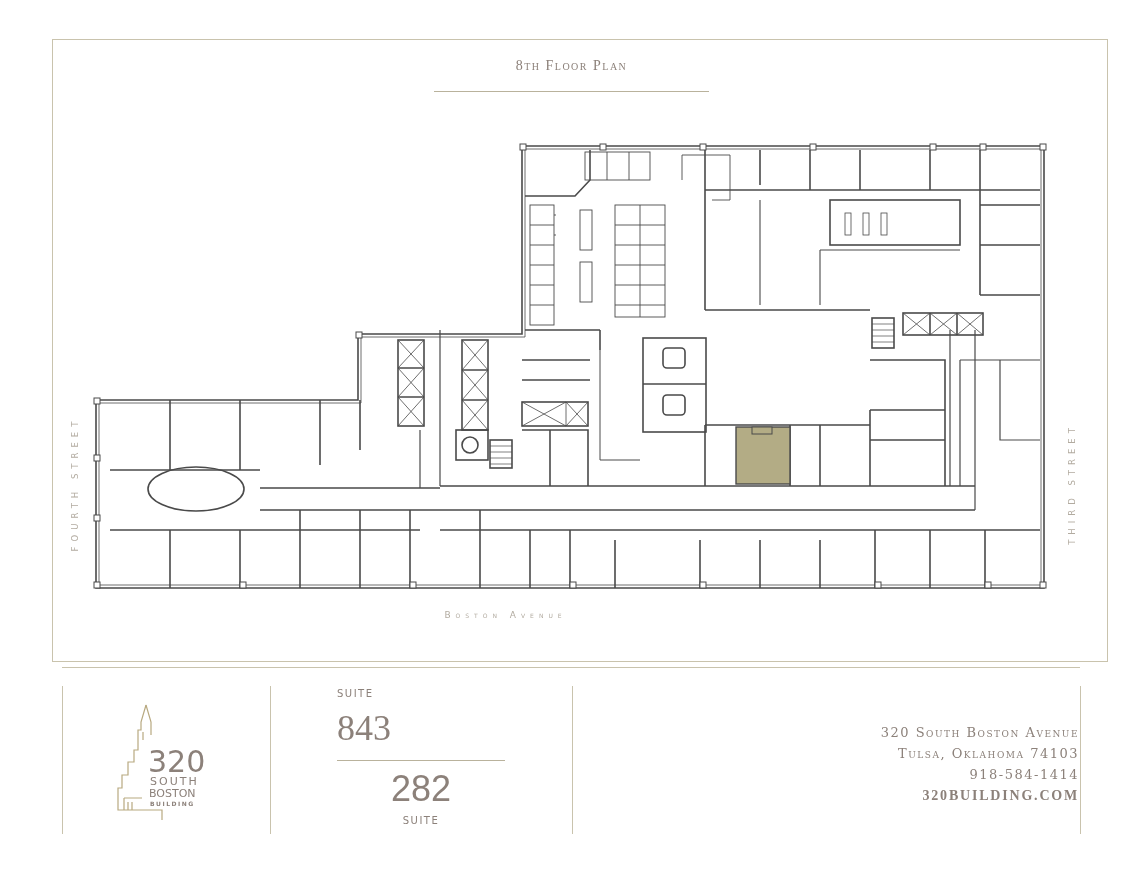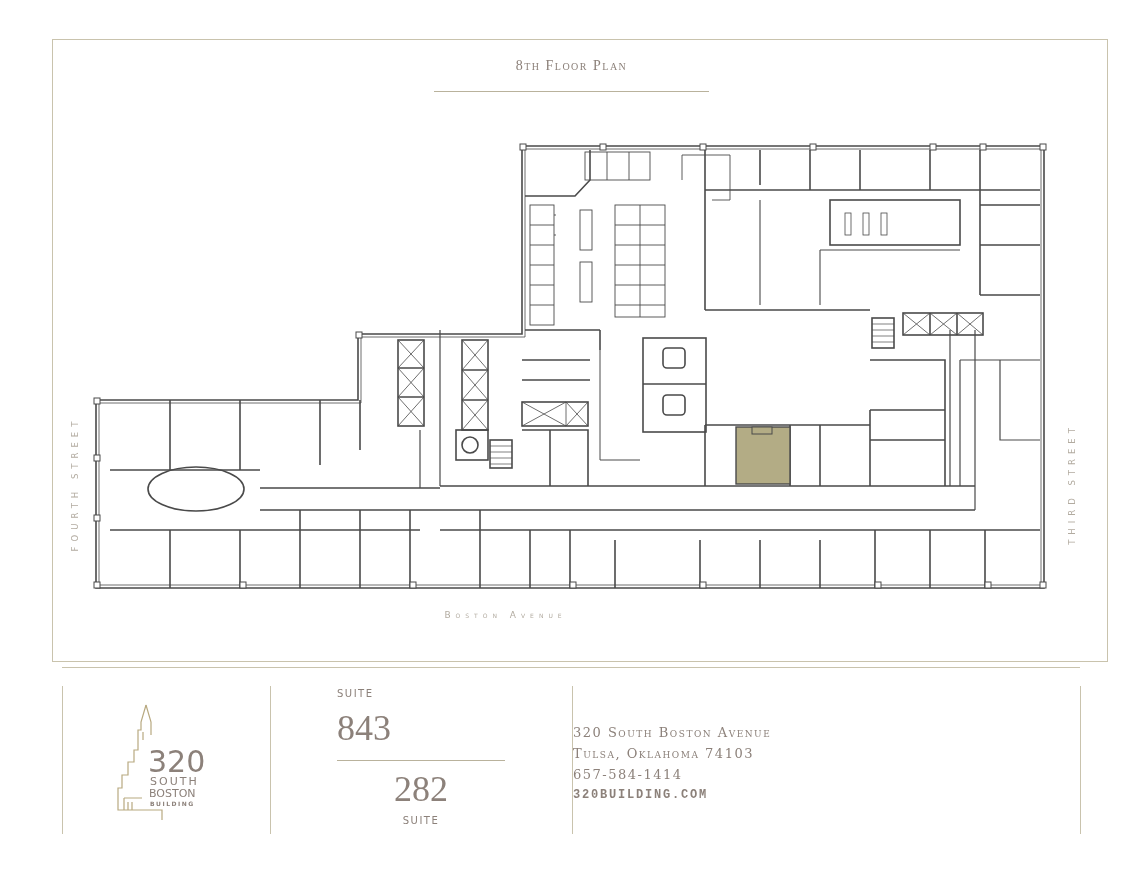--- a/index.html
+++ b/index.html
@@ -11,25 +11,25 @@
     .street-left { left: 75px; top: 484px; transform: translate(-50%, -50%) rotate(-90deg); }
     .street-right { left: 1072px; top: 484px; transform: translate(-50%, -50%) rotate(-90deg); }
     .street-bottom { left: 0; width: 1011px; text-align: center; top: 610px; font-size: 9px; letter-spacing: 5px; font-variant: small-caps; text-transform: none; }
     .plan { position: absolute; left: 0; top: 0; }
     .bottom-rule { position: absolute; left: 62px; top: 667px; width: 1018px; border-top: 1.5px solid #c9c3ad; }
     .vdiv { position: absolute; top: 686px; height: 148px; width: 0; border-left: 1.5px solid #c9c3ad; }
     .logo { position: absolute; left: 110px; top: 700px; width: 110px; height: 120px; }
     .suite-label { position: absolute; left: 337px; width: 168px; top: 688px; font-family: "DejaVu Sans", sans-serif; font-size: 10px; letter-spacing: 1.5px; color: #8c817a; }
     .suite-num { position: absolute; left: 337px; width: 168px; text-align: left; top: 700px; font-family: "Liberation Serif", serif; font-size: 36px; color: #8c817a; line-height: 56px; }
     .suite-rule { position: absolute; left: 337px; width: 168px; top: 760px; border-top: 1.5px solid #b9b29c; }
-    .sqft-num { position: absolute; left: 337px; width: 168px; text-align: center; top: 768px; font-family: Liberation Serif, serif; font-size: 36px; color: #8c817a; line-height: 42px; }
+    .sqft-num { position: absolute; left: 337px; width: 168px; text-align: center; top: 768px; font-family: Liberation Sans, sans-serif; font-size: 36px; color: #8c817a; line-height: 42px; }
     .sqft-label { position: absolute; left: 337px; width: 168px; text-align: center; top: 815px; font-family: "DejaVu Sans", sans-serif; font-size: 10px; letter-spacing: 1.5px; color: #8c817a; }
-    .address { position: absolute; left: 573px; width: 506px; top: 722px; text-align: left; font-family: "DejaVu Serif", serif; color: #8c817a; }
+    .address { position: absolute; left: 573px; width: 506px; top: 722px; text-align: right; font-family: "DejaVu Serif", serif; color: #8c817a; }
     .address div { font-size: 13px; letter-spacing: 1.5px; line-height: 21px; font-variant: small-caps; }
-    .address .web { font-family: Liberation Mono, monospace; font-weight: bold; font-size: 12px; letter-spacing: 1.8px; font-variant: normal; line-height: 21px; }
+    .address .web { font-family: Liberation Serif, serif; font-weight: bold; font-size: 14px; letter-spacing: 1.8px; font-variant: normal; line-height: 21px; }
   </style>
 </head>
 <body>
 
 <div class="frame"></div>
 <div class="title">8th Floor Plan</div>
 <div class="title-rule"></div>
 
 <svg class="plan" width="1143" height="873" viewBox="0 0 1143 873">
   <g fill="none" stroke="#4a4a4a" stroke-width="1.6">
@@ -174,15 +174,15 @@
 
 <div class="suite-label">SUITE</div>
 <div class="suite-num">843</div>
 <div class="suite-rule"></div>
 <div class="sqft-num">282</div>
 <div class="sqft-label">SUITE</div>
 
 <div class="address">
   <div>320 South Boston Avenue</div>
   <div>Tulsa, Oklahoma 74103</div>
-  <div>657-584-1414</div>
+  <div>918-584-1414</div>
   <div class="web">320BUILDING.COM</div>
 </div>
 
 </body></html>

